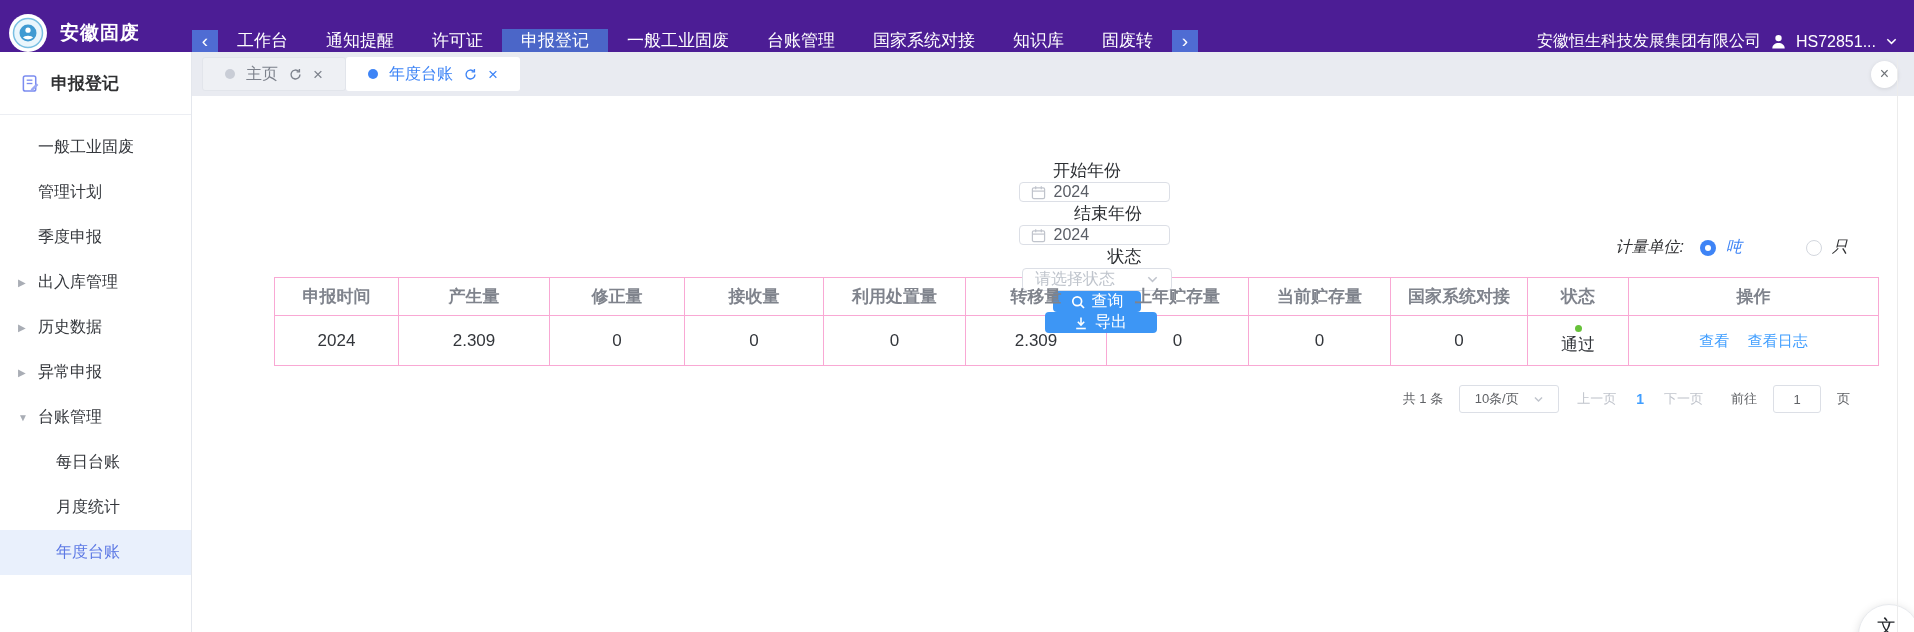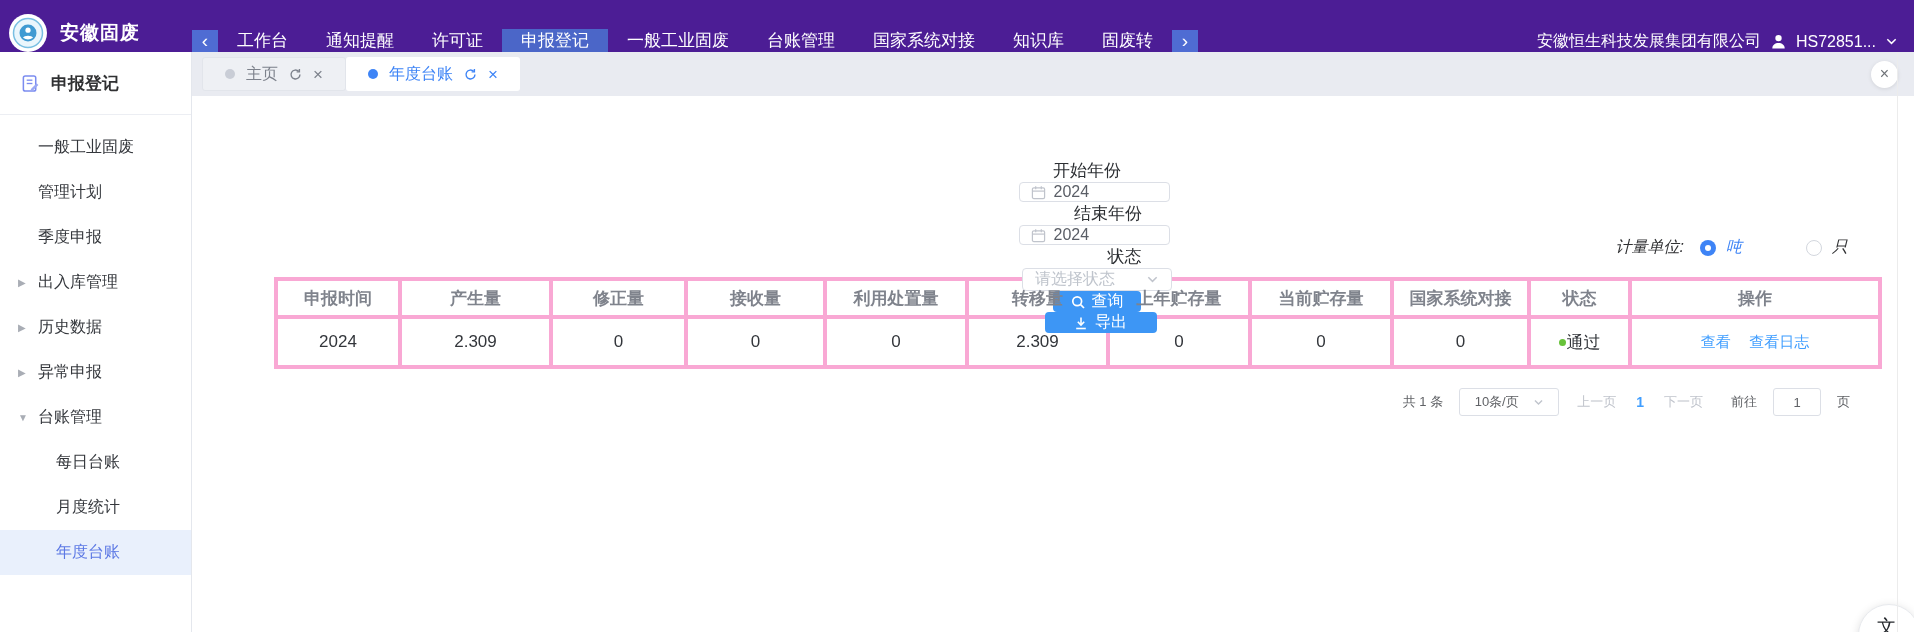--- a/index.html
+++ b/index.html
@@ -73,24 +73,24 @@
   .radio-opt + .radio-opt { margin-left:64px; }
   .radio { width:16px; height:16px; border-radius:50%; position:relative; }
   .radio.sel { background:#3e84f6; }
   .radio.sel::after { content:""; position:absolute; left:5px; top:5px; width:6px; height:6px;
     border-radius:50%; background:#fff; }
   .radio.unsel { border:1px solid #d3d7de; background:#fff; }
   .radio-lab { font-size:16px; color:#303133; }
   .radio-opt.on .radio-lab { color:#3e84f6; }
 
   table.data { margin-top:19px; border-collapse:collapse; table-layout:fixed; width:1604px; }
-  .data th, .data td { border:4px solid #f9a8d4; text-align:center; }
+  .data th, .data td { border:1px solid #f9a8d4; text-align:center; }
   .data th { height:38px; font-size:17px; color:#7f838c; font-weight:700; }
   .data td { height:50px; font-size:17px; color:#33363b; }
-  .status-wrap { display:flex; align-items:center; justify-content:center; gap:1px; }
+  .status-wrap { display:flex; align-items:center; justify-content:center; gap:1px;flex-direction:column; }
   .gdot { width:7px; height:7px; border-radius:50%; background:#67c23a; }
   .act-link { color:#409eff; font-size:15px; text-decoration:none; cursor:pointer; }
   .act-link + .act-link { margin-left:14px; }
 
   .pager { display:flex; align-items:center; justify-content:flex-end; margin:19px 28px 0 0;
     font-size:13px; color:#606266; }
   .pg-total { margin-right:16px; }
   .page-size { width:100px; height:28px; border:1px solid #dcdfe6; border-radius:3px; display:flex;
     align-items:center; justify-content:center; gap:14px; color:#606266; cursor:pointer; }
   .pg-prev, .pg-next { color:#c0c4cc; margin:0 0 0 18px; cursor:default; }

